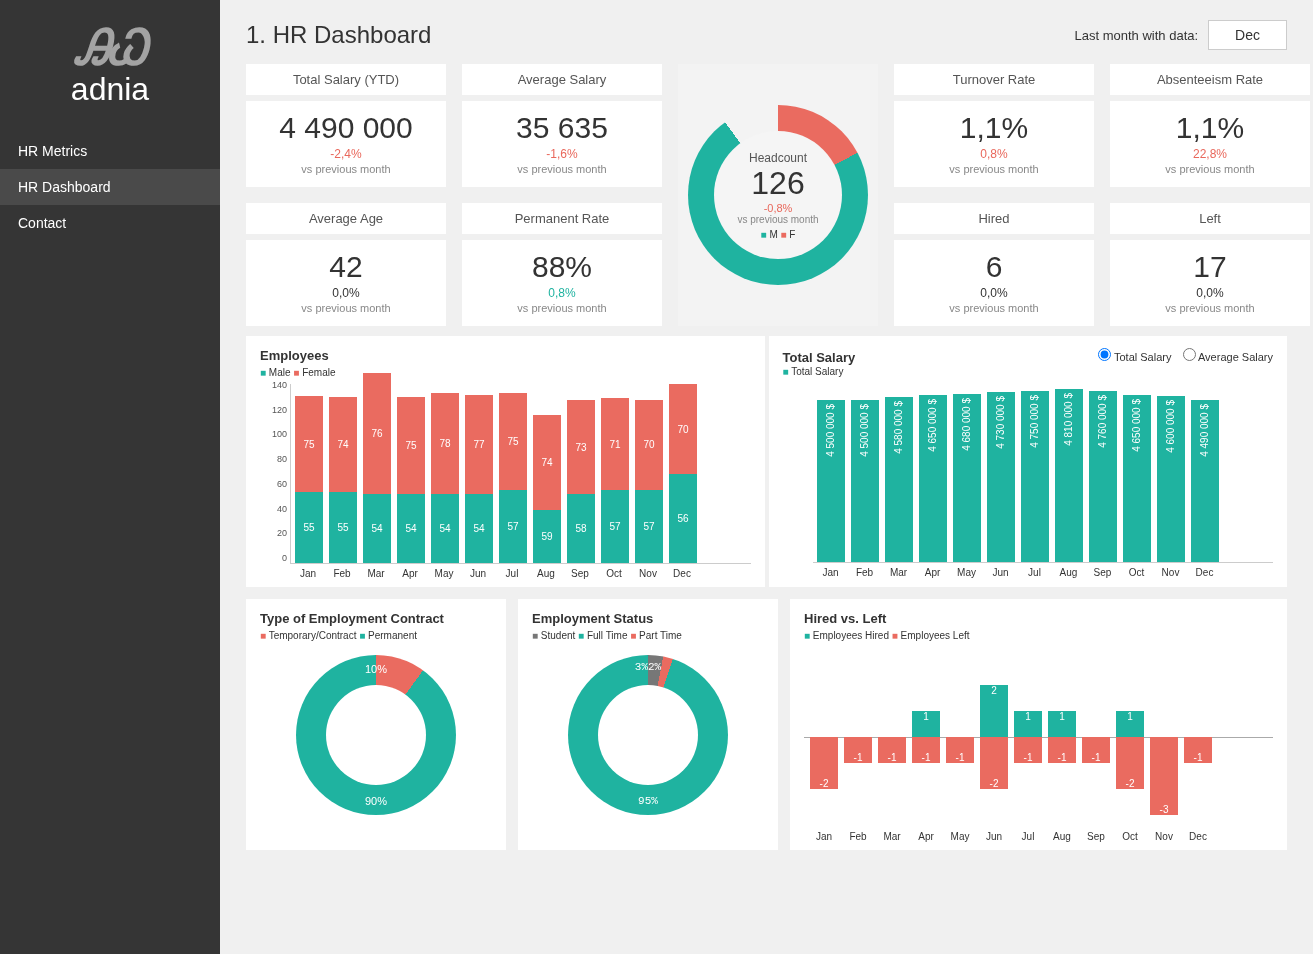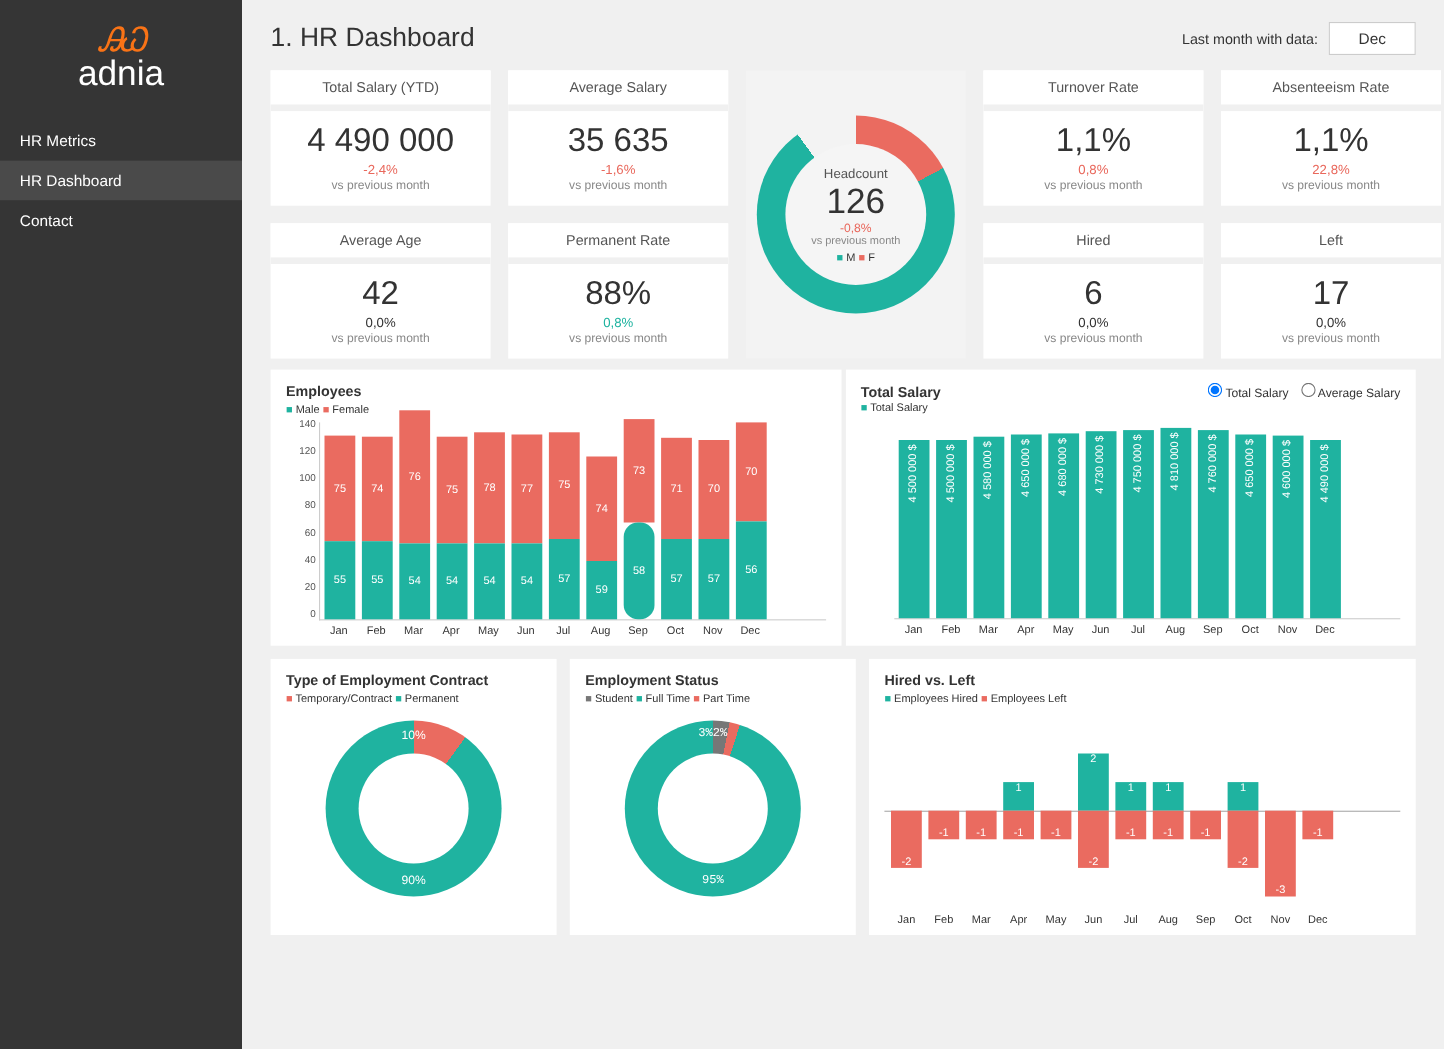--- a/index.html
+++ b/index.html
@@ -1,20 +1,20 @@
 <!DOCTYPE html>
 <html><head>
 <meta charset="utf-8">
 <style>
   * { box-sizing: border-box; margin: 0; padding: 0; }
   body { font-family: "Segoe UI", Arial, sans-serif; background: #f0f0f0; color: #333; width: 1313px; height: 954px; overflow: hidden; }
   .app { display: flex; height: 100%; }
   .sidebar { width: 220px; background: #353535; color: #fff; flex-shrink: 0; padding-top: 20px; }
   .logo { text-align: center; padding: 0 0 25px; }
-  .logo-mark { font-size: 30px; font-weight: 400; letter-spacing: -3px; font-style: italic; color: #f97316; }
+  .logo-mark { font-size: 48px; font-weight: 700; letter-spacing: -3px; font-style: italic; color: #a3a3a3; }
   .logo-text { font-size: 32px; font-weight: 300; color: #fff; margin-top: -6px; }
   .nav-item { padding: 10px 18px; font-size: 14px; cursor: pointer; }
   .nav-item.active { background: #4a4a4a; }
   .main { flex: 1; padding: 20px 26px; overflow: hidden; }
   .header { display: flex; align-items: center; justify-content: space-between; margin-bottom: 14px; }
   .page-title { font-size: 24px; font-weight: 400; }
   .month-filter { display: flex; align-items: center; gap: 10px; font-size: 13px; }
   .month-select { border: 1px solid #ccc; background: #fff; padding: 6px 26px; font-size: 14px; }
   .kpi-grid { display: grid; grid-template-columns: 200px 200px 200px 200px 200px; gap: 16px; margin-bottom: 10px; }
   .kpi-card { background: #fff; text-align: center; }
@@ -219,21 +219,21 @@
               </div>
               <div class="stack">
                 <div class="seg seg-m" style="height: 73.2857px;">57</div>
                 <div class="seg seg-f" style="height: 96.4286px;">75</div>
               </div>
               <div class="stack">
                 <div class="seg seg-m" style="height: 53px;">59</div>
                 <div class="seg seg-f" style="height: 95.1429px;">74</div>
               </div>
               <div class="stack">
-                <div class="seg seg-m" style="height: 88px; border-radius: 13px;">58</div>
+                <div class="seg seg-m" style="height: 69px;">58</div>
                 <div class="seg seg-f" style="height: 93.8571px;">73</div>
               </div>
               <div class="stack">
                 <div class="seg seg-m" style="height: 73.2857px;">57</div>
                 <div class="seg seg-f" style="height: 91.2857px;">71</div>
               </div>
               <div class="stack">
                 <div class="seg seg-m" style="height: 73.2857px;">57</div>
                 <div class="seg seg-f" style="height: 90px;">70</div>
               </div>

